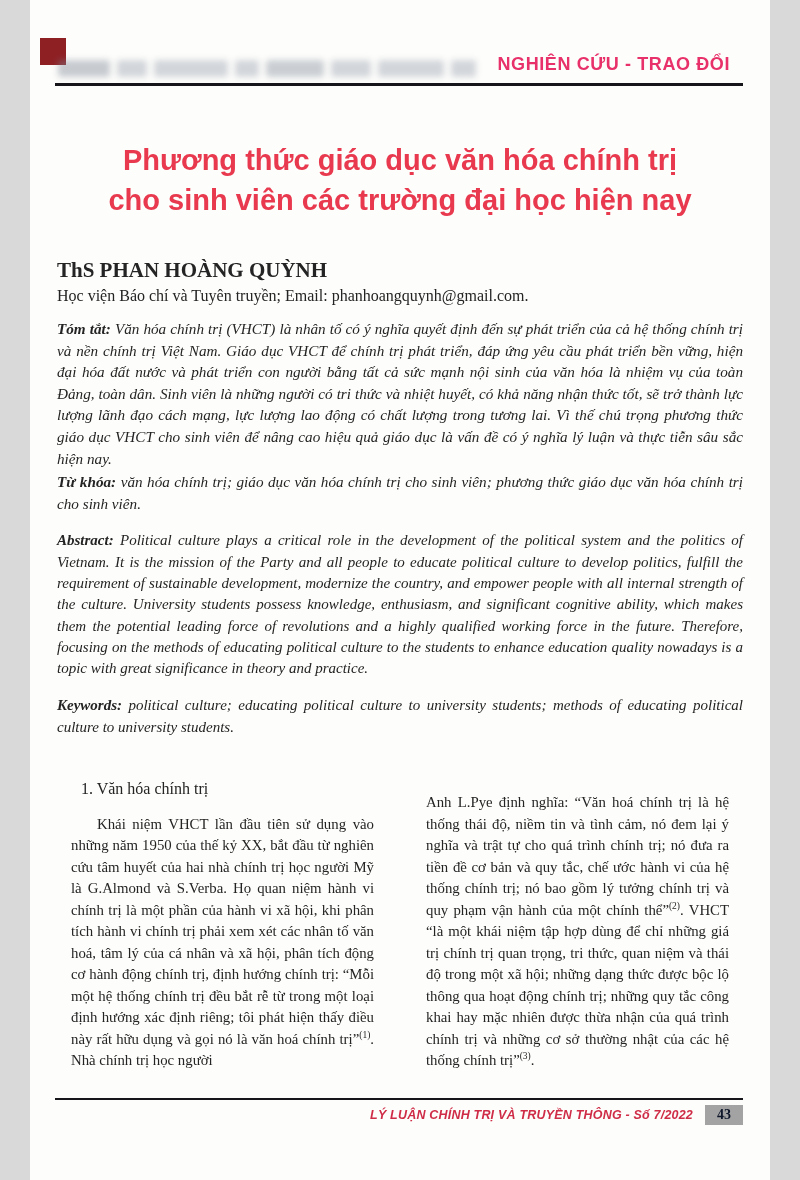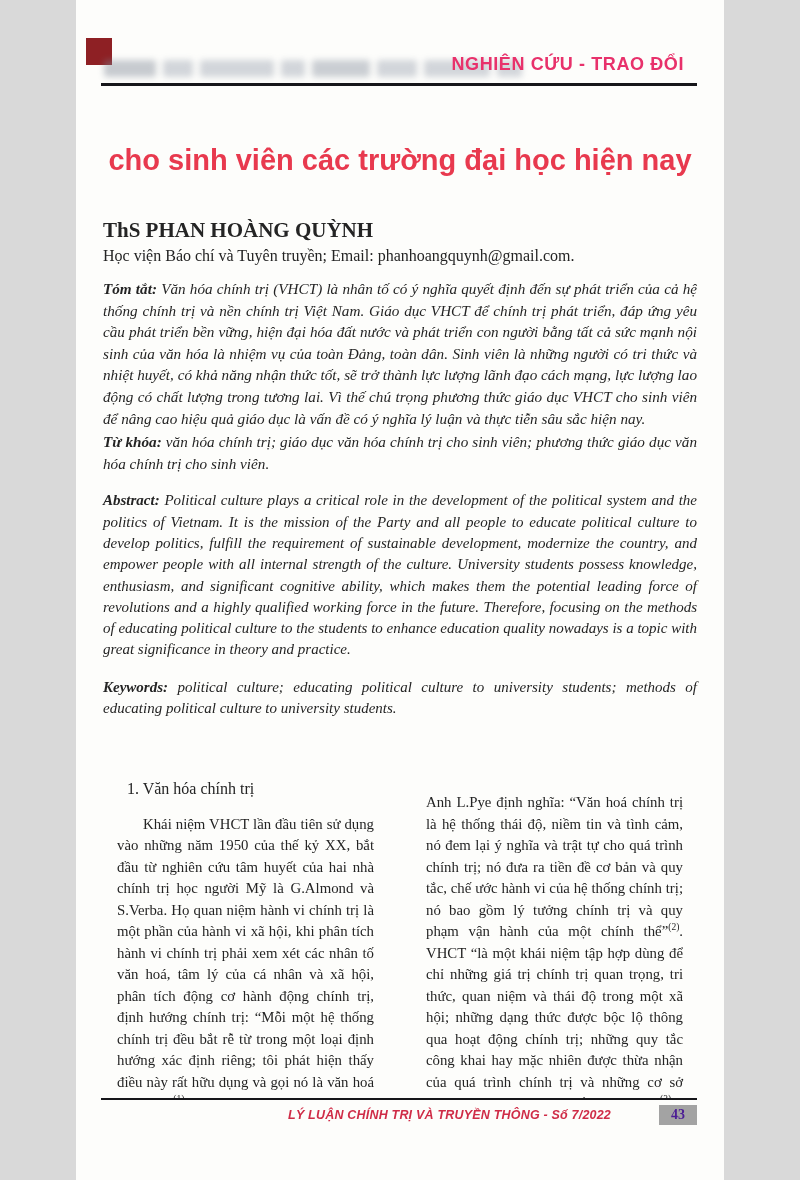--- a/index.html
+++ b/index.html
@@ -7,21 +7,21 @@
     --title-red:#e8394e;
     --footer-red:#cf2c47;
     --corner-maroon:#8e2024;
     --ink:#242424;
     --rule-ink:#16161a;
     --page-number-bg:#a3a3a3;
   }
   *{box-sizing:border-box;}
   html,body{margin:0;padding:0;background:#d9d9d9;}
   .page{
-    position:relative;width:648px;height:1180px;margin:0 auto;
+    position:relative;width:740px;height:1180px;margin:0 auto;
     background:#fdfdfb;overflow:hidden;color:var(--ink);
     font-family:"Liberation Serif", serif;
   }
   
   .corner-square{position:absolute;left:10px;top:38px;width:26px;height:27px;background:var(--corner-maroon);}
   
   .ghost-row{position:absolute;left:28px;top:56px;width:418px;height:26px;filter:blur(3px);opacity:.42;white-space:nowrap;overflow:hidden;}
   .ghost-row i{display:inline-block;vertical-align:top;height:17px;margin:4px 7px 0 0;background:#98a0ae;border-radius:2px;}
   .ghost-row i:nth-child(1){width:52px;background:#7d8694;}
   .ghost-row i:nth-child(2){width:30px;}
@@ -72,41 +72,42 @@
   sup{font-size:9.5px;line-height:0;}
 
   .footer{position:absolute;left:25px;right:27px;top:1098px;background:#fdfdfb;z-index:3;padding-bottom:6px;}
   .footer-rule{height:2px;background:var(--rule-ink);}
   .footer-row{display:flex;justify-content:flex-end;align-items:center;gap:12px;margin-top:5px;text-align:center;}
   .footer-journal{
     font-family:"Liberation Sans", sans-serif;font-weight:bold;font-style:italic;
     font-size:12.5px;color:var(--footer-red);letter-spacing:.2px;
   }
   .footer-page{
-    background:var(--page-number-bg);color:#4c1d95;font-weight:bold;
-    font-size:14px;padding:2px 12px;font-family:"Liberation Serif", serif;margin-left:36px;
+    background:var(--page-number-bg);color:#0f172a;font-weight:bold;
+    font-size:14px;padding:2px 12px;font-family:"Liberation Serif", serif;
   }
 </style>
 </head>
 <body>
 
 <div class="page">
 
   <div class="corner-square"></div>
 
   <div class="ghost-row">
     <i></i><i></i><i></i><i></i><i></i><i></i><i></i><i></i>
   </div>
 
   <div class="header">
     <span class="header-label">NGHIÊN CỨU - TRAO ĐỔI</span>
   </div>
   <div class="header-rule"></div>
 
   <h1 class="title">
+    <span class="title-line">Phương thức giáo dục văn hóa chính trị</span>
     <span class="title-line">cho sinh viên các trường đại học hiện nay</span>
   </h1>
 
   <div class="content">
     <p class="author-name">ThS PHAN HOÀNG QUỲNH</p>
     <p class="author-affil">Học viện Báo chí và Tuyên truyền; Email: phanhoangquynh@gmail.com.</p>
 
     <p class="abstract">
       <b class="label">Tóm tắt:</b>
       <span>Văn hóa chính trị (VHCT) là nhân tố có ý nghĩa quyết định đến sự phát triển của cả hệ thống chính trị và nền chính trị Việt Nam. Giáo dục VHCT để chính trị phát triển, đáp ứng yêu cầu phát triển bền vững, hiện đại hóa đất nước và phát triển con người bằng tất cả sức mạnh nội sinh của văn hóa là nhiệm vụ của toàn Đảng, toàn dân. Sinh viên là những người có tri thức và nhiệt huyết, có khả năng nhận thức tốt, sẽ trở thành lực lượng lãnh đạo cách mạng, lực lượng lao động có chất lượng trong tương lai. Vì thế chú trọng phương thức giáo dục VHCT cho sinh viên để nâng cao hiệu quả giáo dục là vấn đề có ý nghĩa lý luận và thực tiễn sâu sắc hiện nay.</span>

